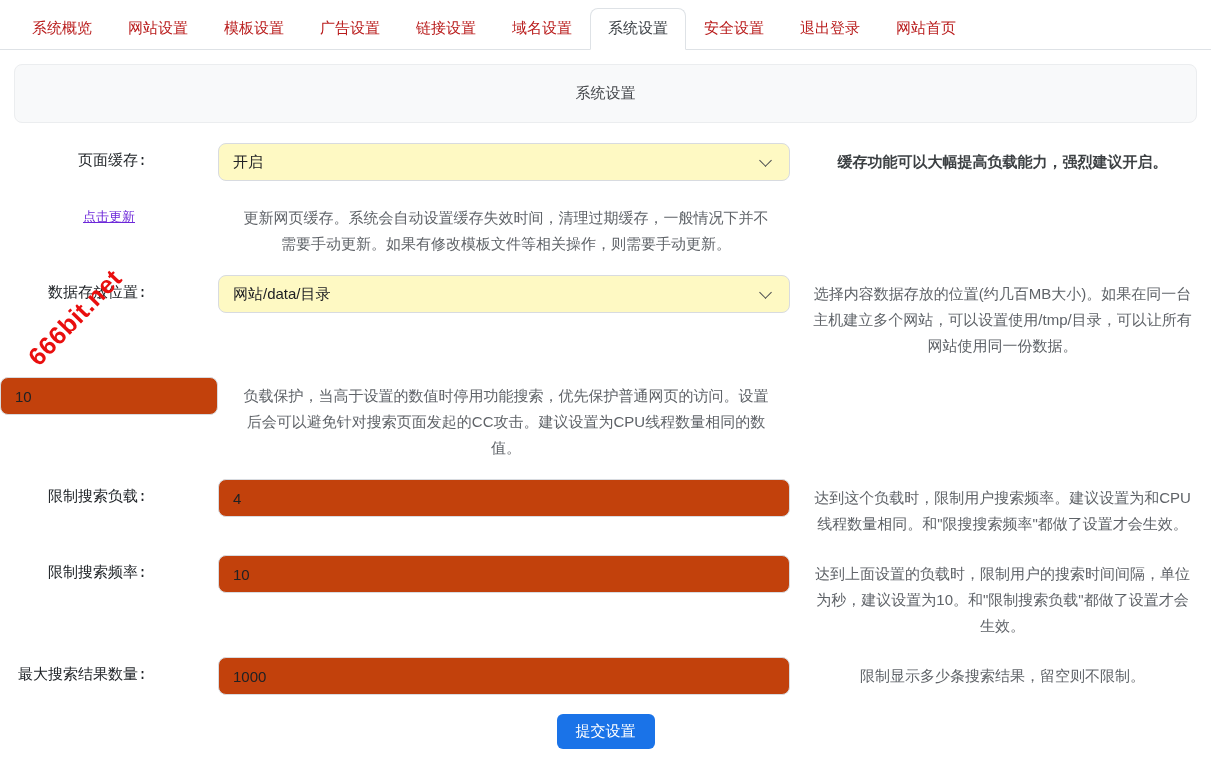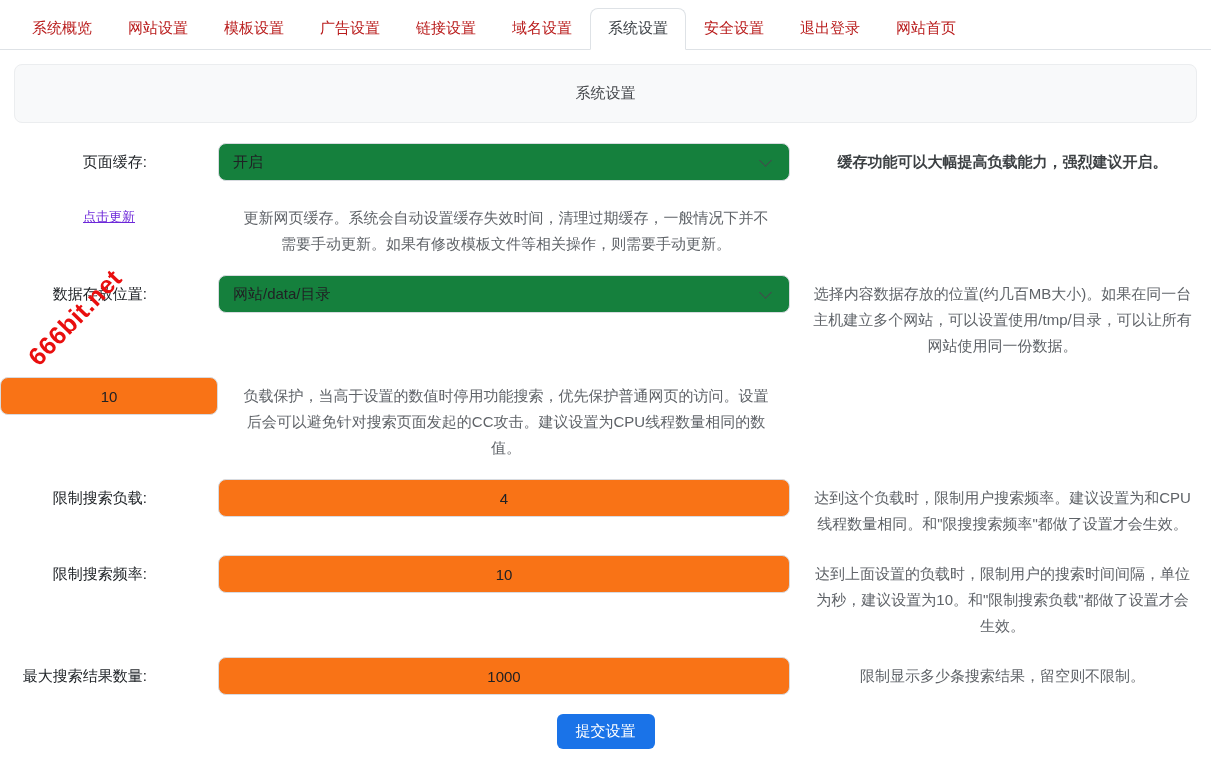--- a/index.html
+++ b/index.html
@@ -53,28 +53,29 @@
     align-items: start;
     margin-bottom: 18px;
   }
   .row-label {
     text-align: right;
     padding-right: 71px;
     line-height: 38px;
     color: #212529;
     font-size: 15px;
     white-space: nowrap;
+    font-family: Liberation Mono, monospace;
   }
   .row-control { position: relative; }
   .mock-select {
     width: 100%;
     height: 38px;
     border: 1px solid #d8dbe0;
     border-radius: 8px;
-    background: #15803d;
+    background: #fef9c3;
     padding: 0 40px 0 14px;
     line-height: 36px;
     color: #202124;
     cursor: pointer;
   }
   .chevron {
     position: absolute;
     right: 20px;
     top: 13px;
     width: 9px;
@@ -82,27 +83,26 @@
     border-right: 1.6px solid #46494d;
     border-bottom: 1.6px solid #46494d;
     transform: rotate(45deg);
     pointer-events: none;
   }
   .text-input {
     width: 100%;
     height: 38px;
     border: 1px solid #d8dbe0;
     border-radius: 8px;
-    background: #f97316;
+    background: #c2410c;
     padding: 16px 14px;
     font-size: 15px;
     color: #202124;
     font-family: "Liberation Sans", "DejaVu Sans", sans-serif;
     outline: none;
-    text-align: center;
   }
   .link-cell {
     text-align: center;
     line-height: 30px;
     padding-top: 2px;
   }
   .update-link {
     color: #6d28d9;
     text-decoration: underline;
     cursor: pointer;

